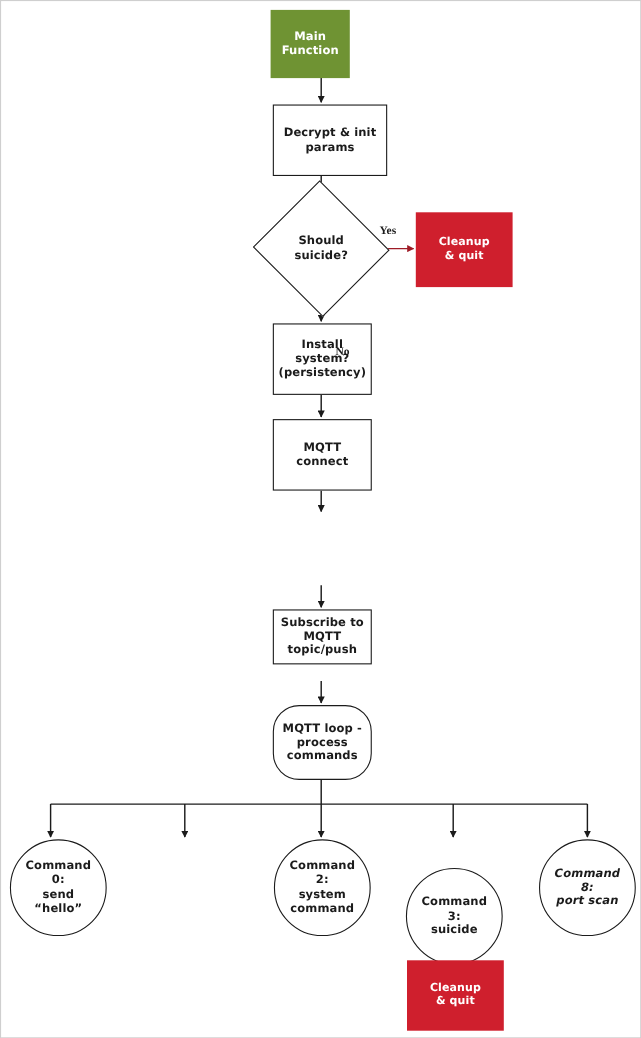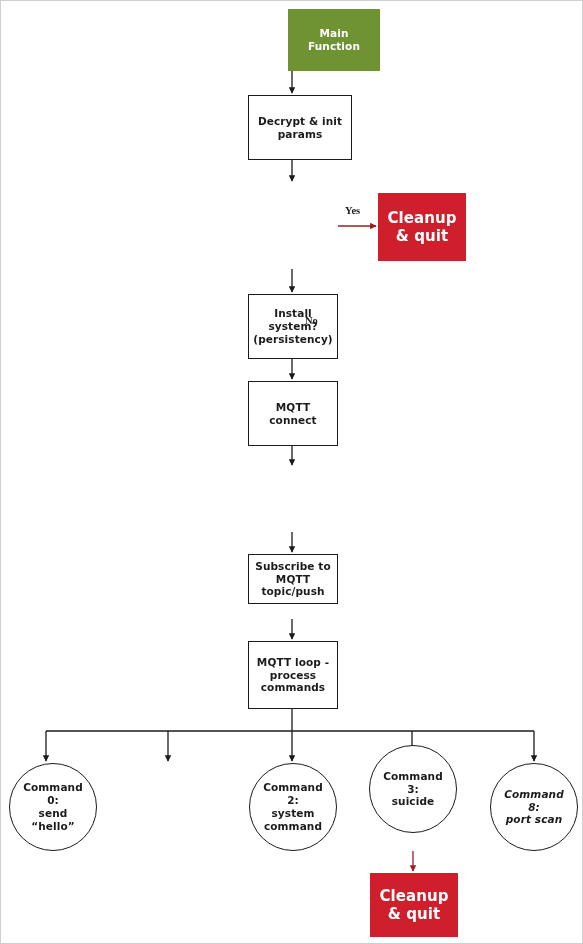--- a/index.html
+++ b/index.html
@@ -46,21 +46,21 @@
     padding: 2px 4px;
   }
   .node-terminator-green {
     color: #ffffff;
     font-size: 10.5px;
     padding: 2px 4px;
     border: none;
   }
   .node-terminator-red {
     color: #ffffff;
-    font-size: 15px;
+    font-size: 10px;
     padding: 2px 4px;
     border: none;
   }
   .node-decision {
     background: transparent;
     color: #1b1b1b;
     font-size: 10.5px;
   }
   .node-decision .diamond-shape {
     position: absolute;
@@ -127,30 +127,35 @@
       <line x1="411" y1="730" x2="411" y2="760" marker-end="url(#arrow-black)"></line>
       <line x1="533" y1="730" x2="533" y2="760" marker-end="url(#arrow-black)"></line>
     </g>
 
     <g stroke="#9e1b26" stroke-width="1.3" fill="none">
       <line x1="337" y1="225" x2="375" y2="225" marker-end="url(#arrow-red)"></line>
       <line x1="412" y1="850" x2="412" y2="870" marker-end="url(#arrow-red)"></line>
     </g>
   </svg>
 
-  <div class="node node-terminator-green" style="left:245px; top:8px; width:92px; height:62px; background:#6f9333;margin-left:42px;">
+  <div class="node node-terminator-green" style="left:245px; top:8px; width:72px; height:62px; background:#6f9333;">
     <span>Main
 Function</span>
   </div>
 
   <div class="node node-process" style="left:247px; top:94px; width:104px; height:65px;">
     <span>Decrypt &amp; init
 params</span>
   </div>
 
+  <div class="node node-decision" style="left:246px; top:182px; width:90px; height:86px;">
+    <span class="diamond-shape"></span>
+    <span class="diamond-label">Should
+suicide?</span>
+  </div>
 
   <div class="node node-terminator-red" style="left:377px; top:192px; width:88px; height:68px; background:#cf1f2d;">
     <span>Cleanup
 &amp; quit</span>
   </div>
 
   <div class="node node-process" style="left:247px; top:293px; width:90px; height:65px;">
     <span>Install system?
 (persistency)</span>
   </div>
@@ -160,39 +165,39 @@
 connect</span>
   </div>
 
 
   <div class="node node-process" style="left:247px; top:553px; width:90px; height:50px;">
     <span>Subscribe to
 MQTT
 topic/push</span>
   </div>
 
-  <div class="node node-process" style="left:247px; top:640px; width:90px; height:68px;">
+  <div class="node node-process" style="left:247px; top:640px; width:90px; height:68px;border-radius:24px;">
     <span>MQTT loop -
 process
 commands</span>
   </div>
 
   <div class="node node-circle" style="left:8px; top:762px; width:88px; height:88px;justify-content:center;">
     <span>Command 0:
 send “hello”</span>
   </div>
 
 
   <div class="node node-circle" style="left:248px; top:762px; width:88px; height:88px;">
     <span>Command 2:
 system
 command</span>
   </div>
 
-  <div class="node node-circle" style="left:368px; top:744px; width:88px; height:88px;">
+  <div class="node node-circle" style="left:368px; top:788px; width:88px; height:88px;">
     <span>Command 3:
 suicide</span>
   </div>
 
   <div class="node node-circle" style="left:489px; top:762px; width:88px; height:88px;font-style:italic;">
     <span>Command 8:
 port scan</span>
   </div>
 
   <div class="node node-terminator-red" style="left:369px; top:872px; width:88px; height:64px; background:#cf1f2d;">

